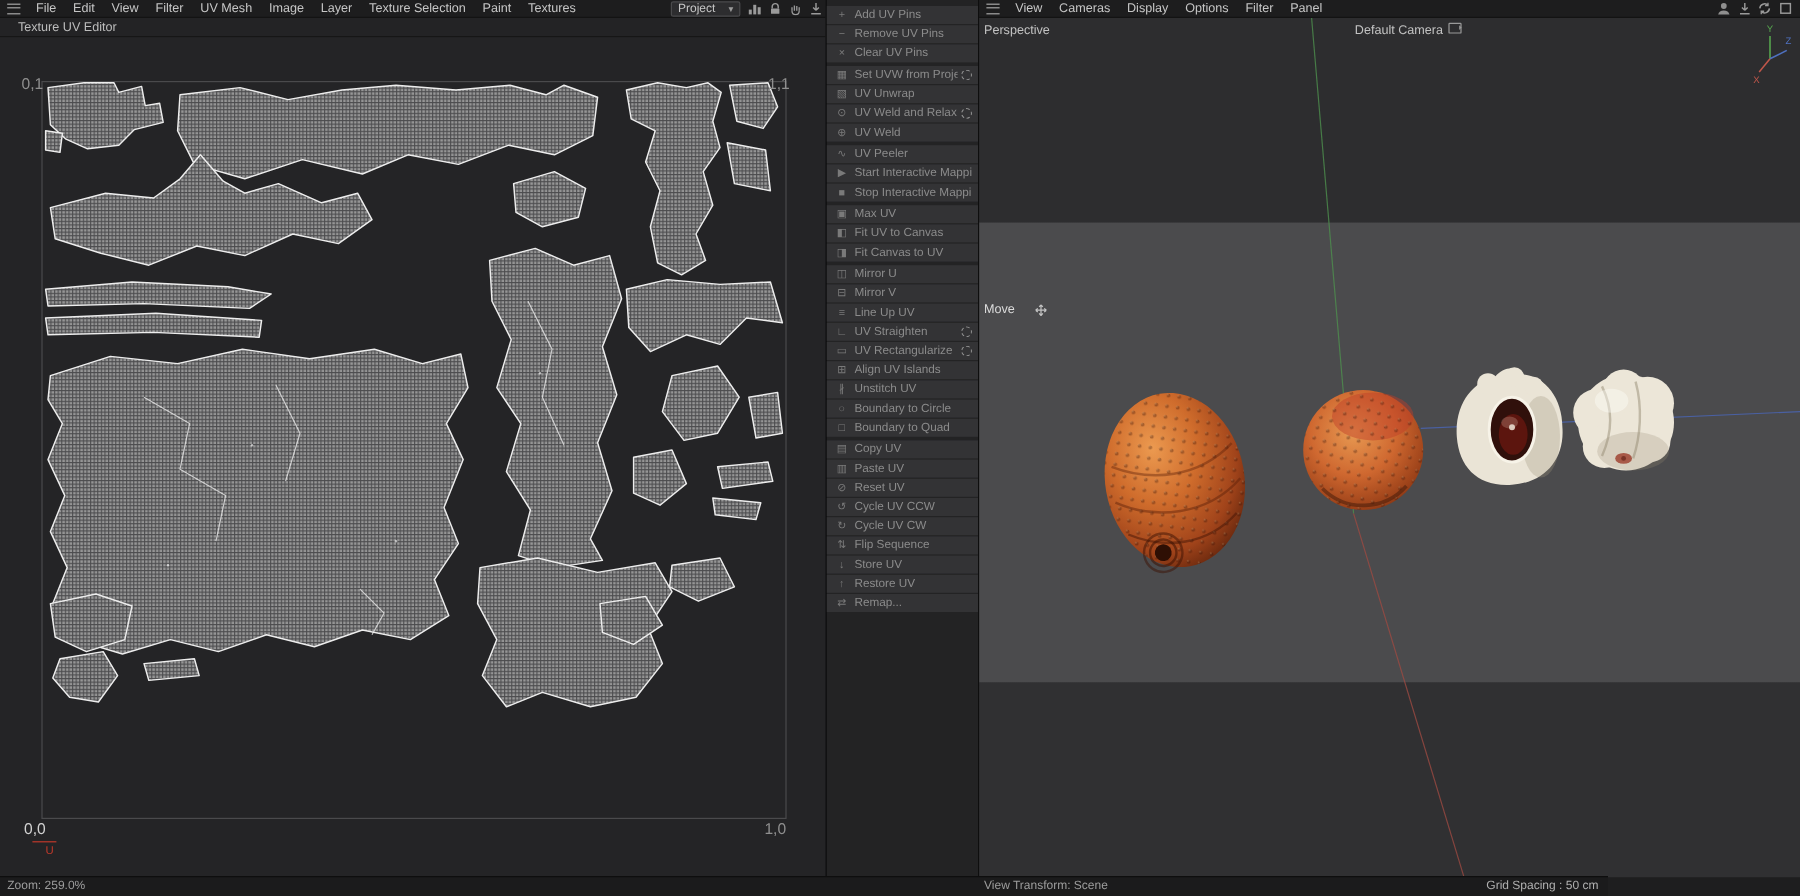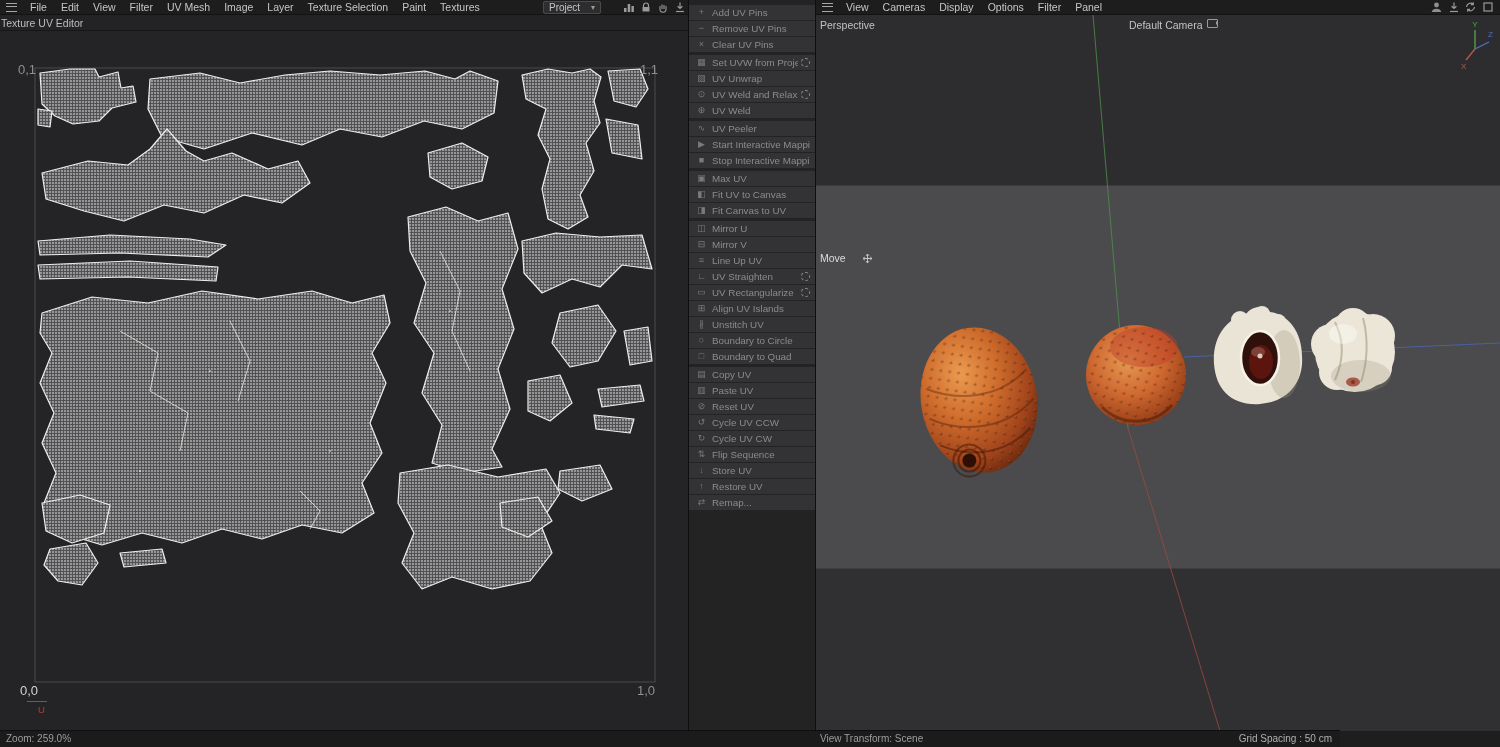--- a/index.html
+++ b/index.html
@@ -12,28 +12,28 @@
   .menubar{position:absolute;top:0;height:15px;background:#1d1d1e;display:flex;
     align-items:center;font-size:10.5px;color:#c6c6c6;box-sizing:border-box;border-bottom:1px solid #131313}
   #menubar-left{left:0;width:688px;padding-left:4px}
   #menubar-right{left:816px;width:684px;padding-left:4px}
   .menu-item{padding:16px 7px;line-height:15px;white-space:nowrap;cursor:default}
   .hamburger{width:11px;height:7px;border-top:1.5px solid #a6a6a6;border-bottom:1.5px solid #a6a6a6;
     position:relative;margin:0 6px 0 2px;flex:none}
   .hamburger::after{content:'';position:absolute;left:0;right:0;top:2px;border-top:1.5px solid #a6a6a6}
   .spacer{margin-left:auto}
   .dropdown{display:flex;align-items:center;gap:5px;background:#2d2d2f;border:1px solid #4a4a4c;
-    border-radius:2px;height:11px;padding:0 5px;font-size:10px;color:#c6c6c6;min-width:46px;margin-right:19px}
+    border-radius:2px;height:11px;padding:0 5px;font-size:10px;color:#c6c6c6;min-width:46px;margin-right:3px}
   .dropdown .caret{font-size:8px;color:#9a9a9a;margin-left:auto}
   .tb-icon{width:15px;height:14px;display:flex;align-items:center;justify-content:center;margin:0 1px;flex:none}
   .tb-icon svg{display:block}
   .win-icons{display:flex;align-items:center;margin-right:4px}
   
   #uv-title{position:absolute;top:15px;left:0;width:688px;height:16px;background:#232325;
-    font-size:10.5px;color:#bdbdbd;line-height:16px;padding-left:1px;box-sizing:border-box;
+    font-size:10.5px;color:#bdbdbd;line-height:16px;padding-left:15px;box-sizing:border-box;
     border-bottom:1px solid #161616}
   #uv-canvas{position:absolute;top:31px;left:0;width:688px;height:700px;background:#242426}
   #uv-canvas svg{position:absolute;left:0;top:0}
   .corner{position:absolute;font-size:13px;color:#8f8f8f}
   .corner.bl{color:#d2d2d2}
   .axis-u-line{position:absolute;left:27px;top:670px;width:20px;height:1px;background:#c0392b}
   .axis-u-label{position:absolute;left:38px;top:673px;color:#c0392b;font-size:9.5px}
   
   #uv-commands{position:absolute;left:688px;top:0;width:128px;height:731px;background:#232324;
     border-left:1px solid #0e0e0e;border-right:1px solid #0e0e0e;box-sizing:border-box;padding-top:5px}

